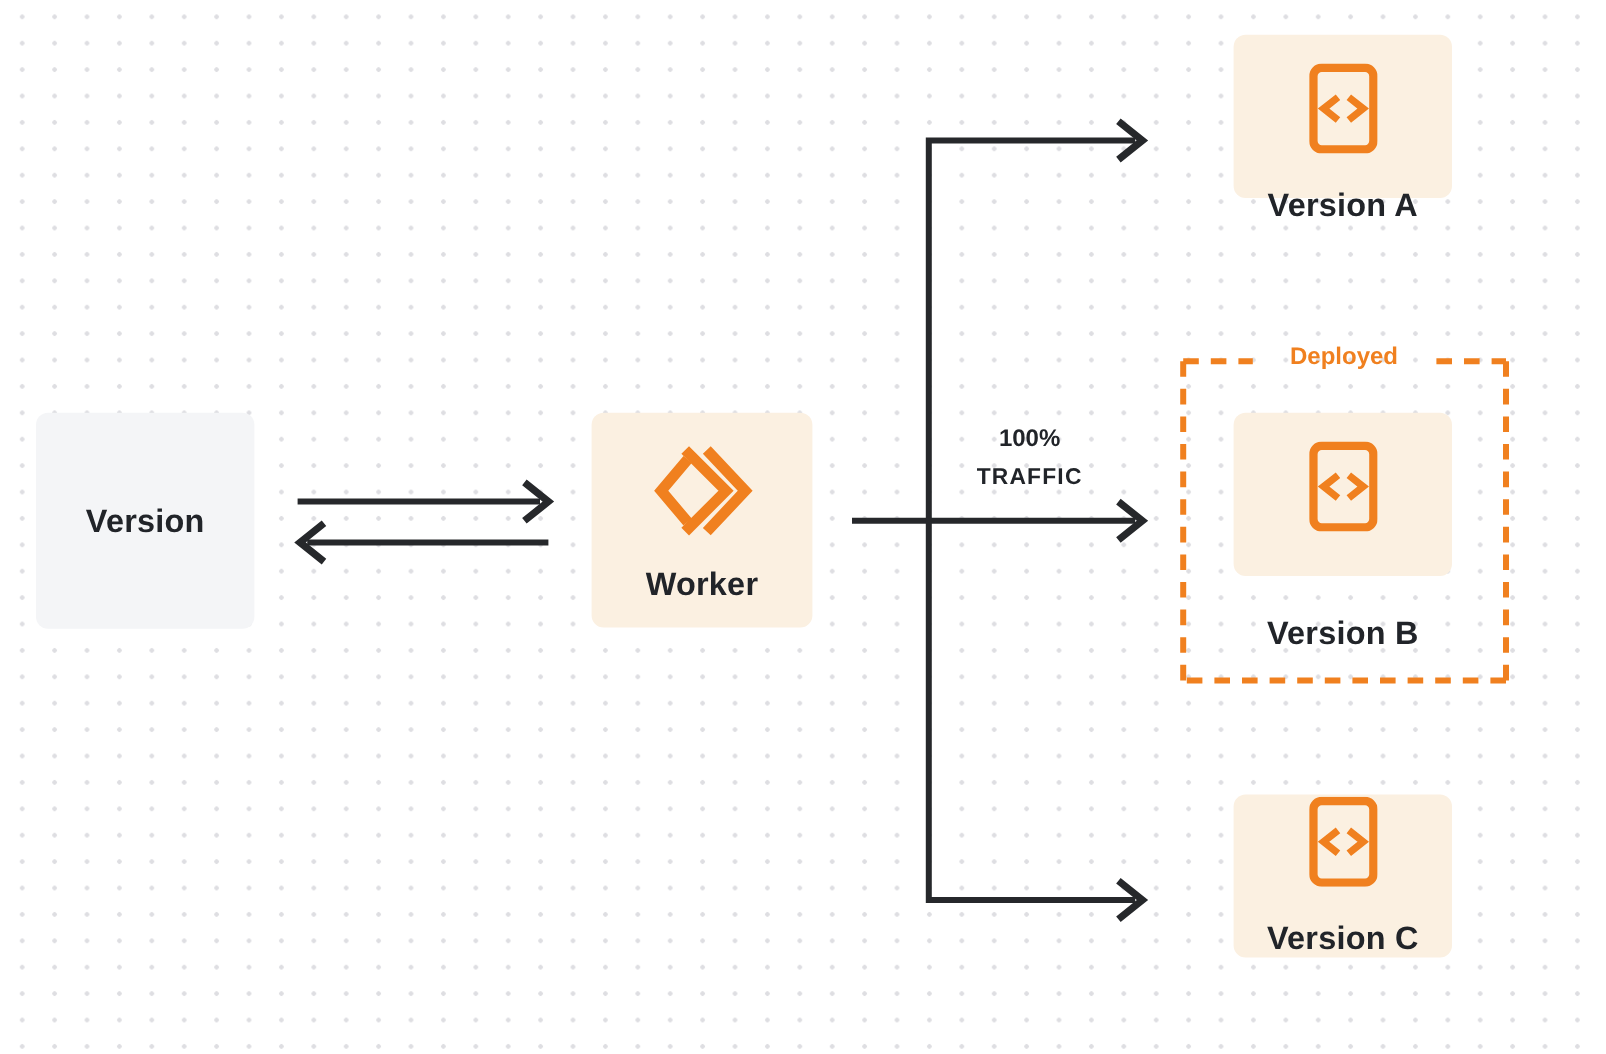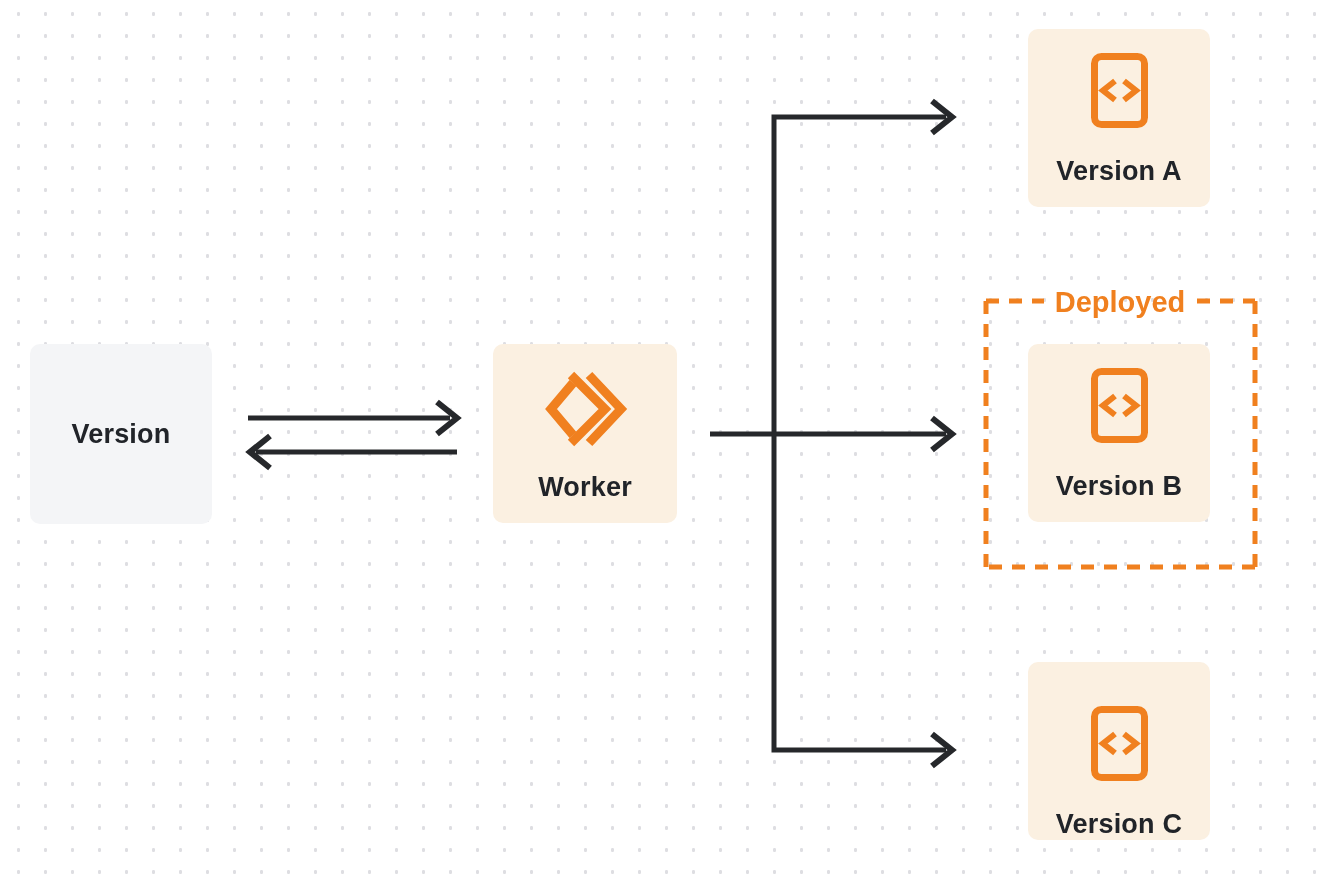--- a/index.html
+++ b/index.html
@@ -54,44 +54,44 @@
     font-weight: 700;
     color: var(--text-dark);
     letter-spacing: 0.2px;
   }
 
   .client-box  { left: 30px;  top: 344px; width: 182px; height: 180px; }
   .worker-box  { left: 493px; top: 344px; width: 184px; height: 179px; }
   .worker-box .icon-wrap { margin-top: 26px; height: 77px; }
   .worker-box .node-label { margin-top: 25px; }
 
-  .version-box { left: 1028px; width: 182px; height: 178px; }
+  .version-box { left: 1028px; width: 182px; height: 136px; }
   .version-a { top: 29px; }
-  .version-b { top: 344px; }
+  .version-b { top: 344px; gap: 42px; }
   .version-c { top: 662px; justify-content: flex-end; }
   .version-box .icon-wrap { margin-top: 24px; height: 75px; }
   .version-box .node-label { margin-top: 28px; }
 
   .traffic-label {
     position: absolute;
     left: 782px; top: 351px;
     width: 152px;
     text-align: center;
     font-weight: 700;
     color: var(--text-dark);
   }
   .traffic-label .tl1 { display: block; font-size: 20px; line-height: 30px; }
   .traffic-label .tl2 { display: block; font-size: 19px; line-height: 33px; letter-spacing: 1px; }
 
   .deployed-label {
     position: absolute;
     left: 1043px; top: 286px;
     width: 154px;
     text-align: center;
-    font-size: 29px;
+    font-size: 20px;
     font-weight: 700;
     color: var(--accent-orange);
   }
 </style>
 </head>
 <body>
 
 <div class="canvas">
 
   <svg class="overlay">
@@ -138,20 +138,24 @@
     <div class="icon-wrap">
       <svg width="86" height="77" viewBox="0 0 86 77">
         <path class="stroke-orange" stroke-width="9" d="M 31 13 L 9 39 L 31 65"></path>
         <path class="stroke-orange" stroke-width="9" d="M 29 5 L 63 39 L 29 73"></path>
         <path class="stroke-orange" stroke-width="9" d="M 47 5 L 79 39 L 47 73"></path>
       </svg>
     </div>
     <div class="node-label">Worker</div>
   </div>
 
+  <div class="traffic-label">
+    <span class="tl1">100%</span>
+    <span class="tl2">TRAFFIC</span>
+  </div>
 
   <div class="deployed-label">Deployed</div>
 
   <div class="node peach version-box version-a">
     <div class="icon-wrap">
       <svg width="57" height="75" viewBox="0 0 57 75">
         <rect class="stroke-orange" stroke-width="7" x="3.5" y="3.5" width="50" height="68" rx="7"></rect>
         <path class="stroke-orange" stroke-width="6" d="M 24 28 L 12 37.5 L 24 47"></path>
         <path class="stroke-orange" stroke-width="6" d="M 33 28 L 45 37.5 L 33 47"></path>
       </svg>

